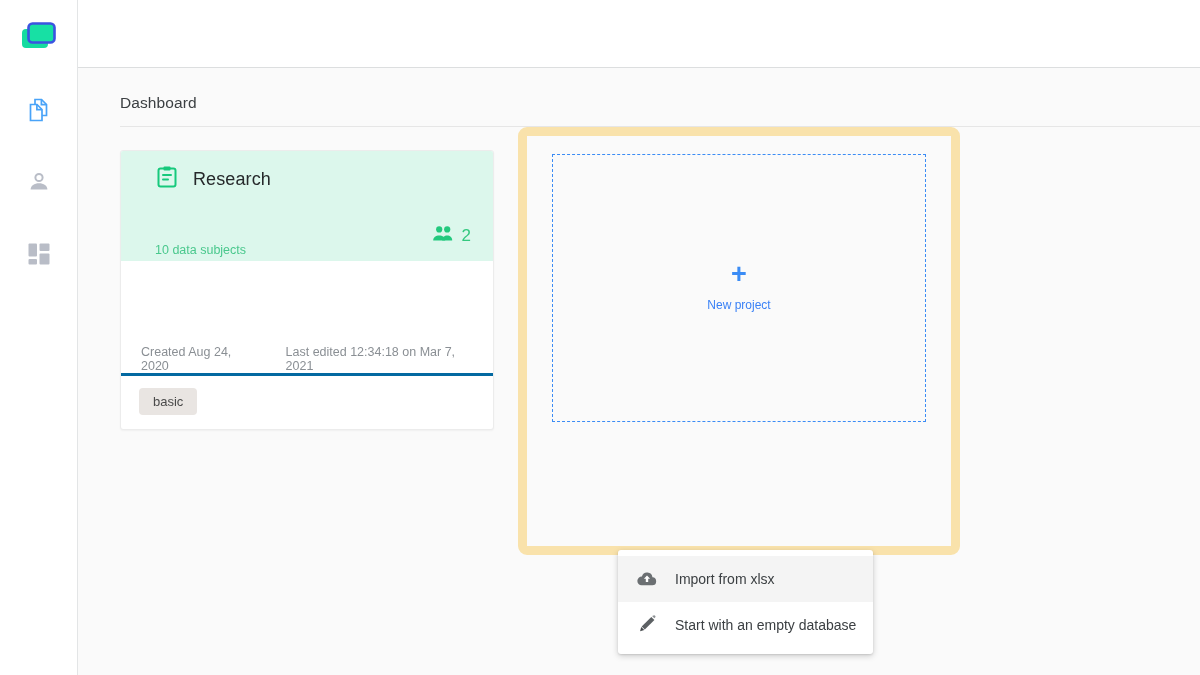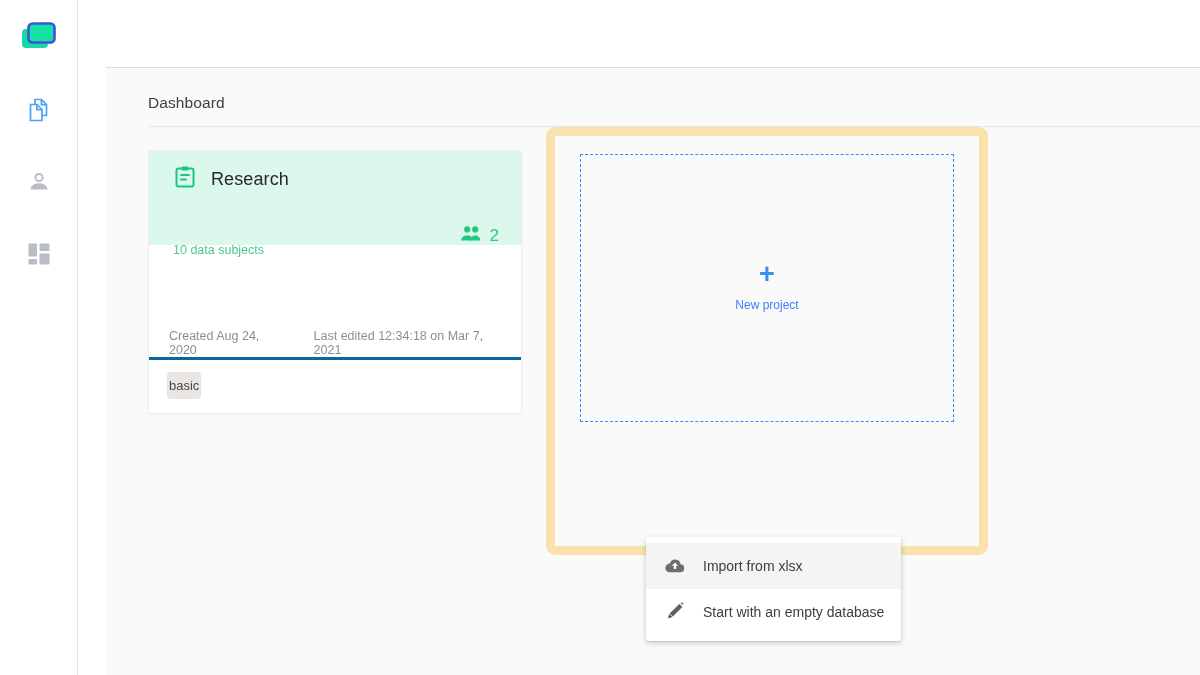--- a/index.html
+++ b/index.html
@@ -2,21 +2,21 @@
 <html><head>
 <meta charset="utf-8">
 <style>
   * { box-sizing: border-box; margin: 0; padding: 0; }
   html, body {
     width: 1200px; height: 675px;
     font-family: "Liberation Sans", sans-serif;
     background: #ffffff;
     overflow: hidden;
   }
-  .app { position: relative; width: 1200px; height: 675px; display: flex; gap: 28px; }
+  .app { position: relative; width: 1200px; height: 675px; display: flex; }
 
   
   .rail {
     width: 78px; height: 675px;
     background: #ffffff;
     border-right: 1px solid #e3e5e6;
     display: flex; flex-direction: column; align-items: center;
     flex: 0 0 78px;
   }
   .rail-logo { margin-top: 16px; width: 44px; height: 44px; display:flex; align-items:center; justify-content:center; }
@@ -59,21 +59,21 @@
   
   .project-card {
     width: 374px; margin-top: 23px;
     background: #ffffff;
     border: 1px solid #ececec;
     border-radius: 3px;
     box-shadow: 0 1px 2px rgba(0,0,0,.045);
     overflow: hidden;
     cursor: pointer;
   }
-  .pc-head { background: #dcf7ec; padding: 14px 20px 0 24px; height: 94px; }
+  .pc-head { background: #dcf7ec; padding: 14px 20px 0 34px; height: 110px; }
   .pc-head-top { display: flex; align-items: center; gap: 14px; }
   .pc-name { font-size: 18px; color: #26292b; letter-spacing: .1px; }
   .pc-head-bottom {
     display: flex; align-items: center; justify-content: space-between;
     margin-top: 22px; padding-right: 2px;
   }
   .pc-subjects { font-size: 12.5px; color: #4ac88d; margin-top: 28px; }
   .pc-members { display: flex; align-items: center; gap: 8px; }
   .pc-members-count { font-size: 17px; color: #34c87f; }
   .pc-body { height: 84px; background:#ffffff; }
@@ -82,21 +82,21 @@
     font-size: 12.5px; color: #8a8f94;
     border-bottom: 3px solid #0369a1;
   }
   .pc-foot {
     display: flex; align-items: center; gap: 48px;
     padding: 12px 20px 14px 18px;
   }
   .chip {
     background: #e9e5e2; color: #4a4a4a;
     font-size: 13px; border-radius: 4px;
-    padding: 6px 2px;
+    padding: 6px 14px;
   }
   .dpa { display: flex; align-items: center; gap: 10px; }
   .dpa-text {
     font-size: 13px; color: #545a60;
     text-decoration: underline; cursor: pointer;
   }
 
   
   .new-wrap {
     margin-top: 0; margin-left: 24px;
@@ -118,21 +118,21 @@
   }
   .plus-icon {
     font-size: 27px; line-height: 20px; color: #3b8cf5; font-weight: 700;
     margin-bottom: 14px;
   }
   .new-label { font-size: 12px; color: #3b82f6; }
 
   
   .menu {
     position: absolute;
-    left: 540px; top: 469px;
+    left: 540px; top: 482px;
     width: 255px;
     background: #ffffff;
     border-radius: 3px;
     box-shadow: 0 2px 6px rgba(0,0,0,.18), 0 1px 2px rgba(0,0,0,.10);
     padding: 6px 0;
     z-index: 40;
   }
   .menu-item {
     display: flex; align-items: center; gap: 17px;
     padding: 12px 16px 12px 18px;

